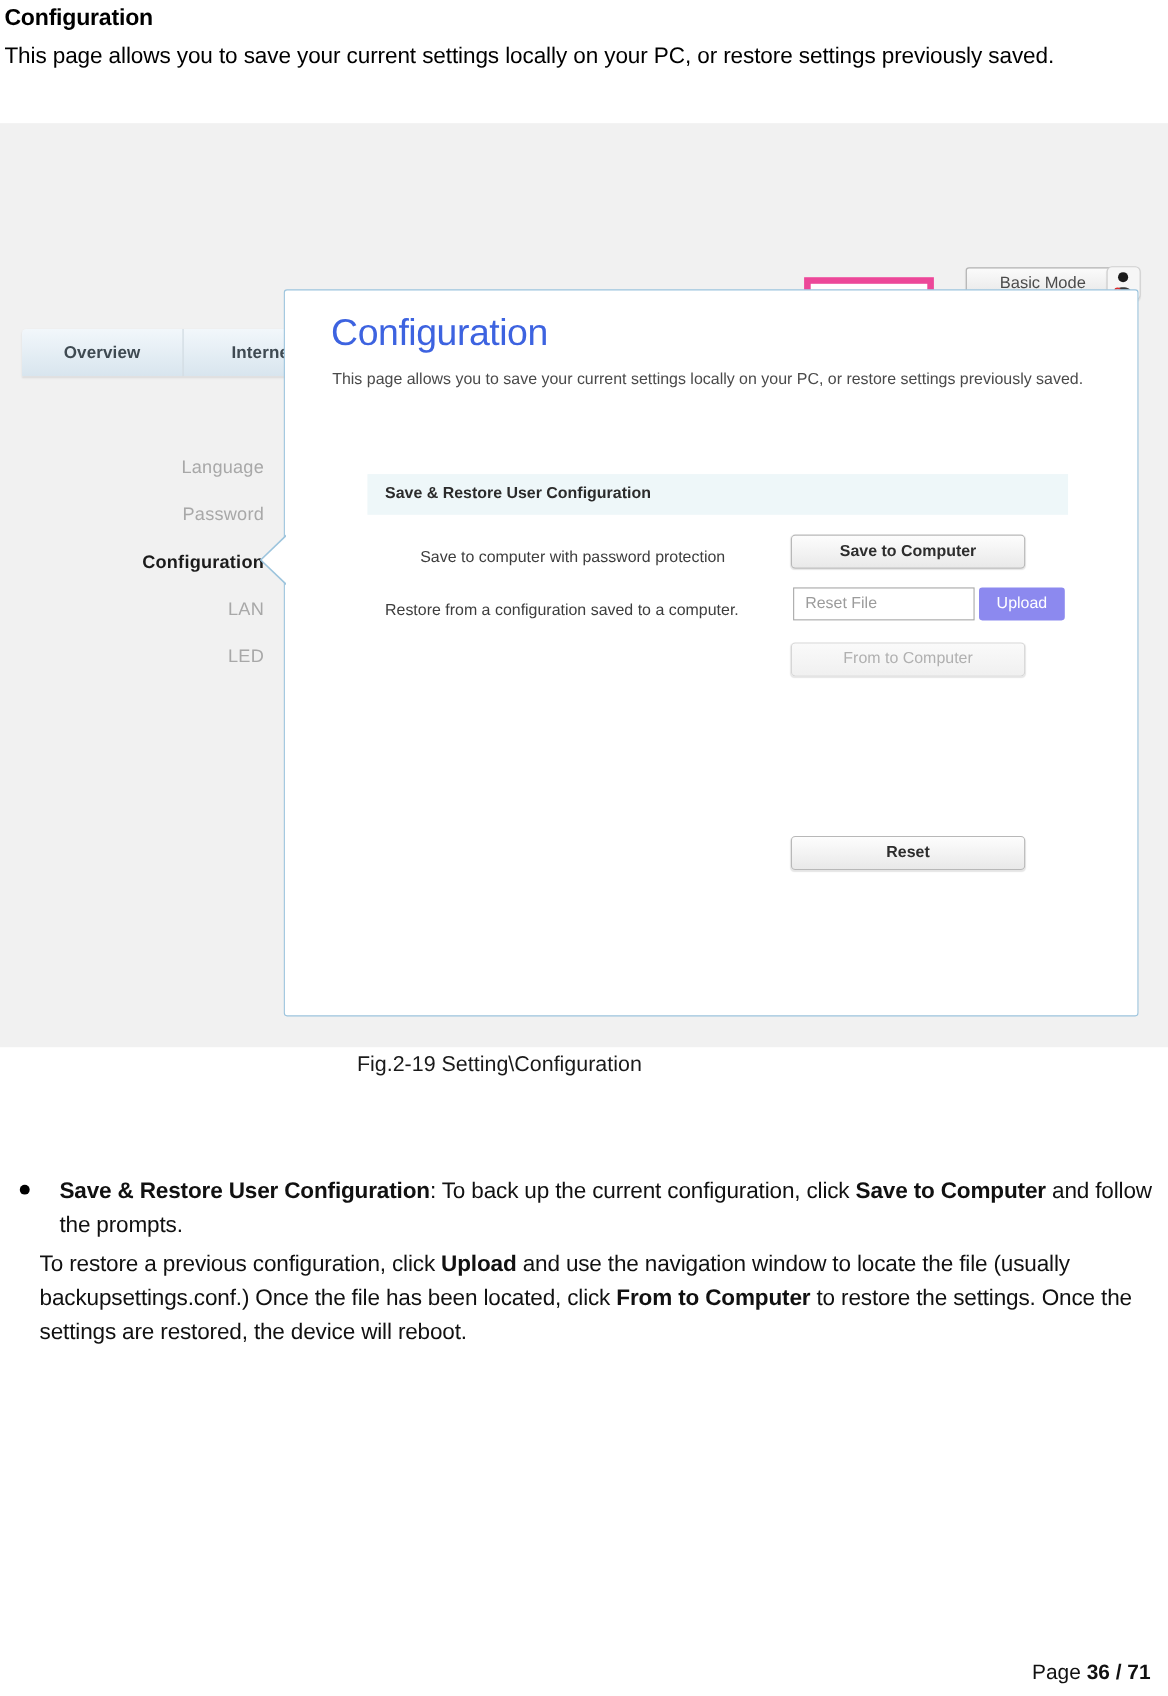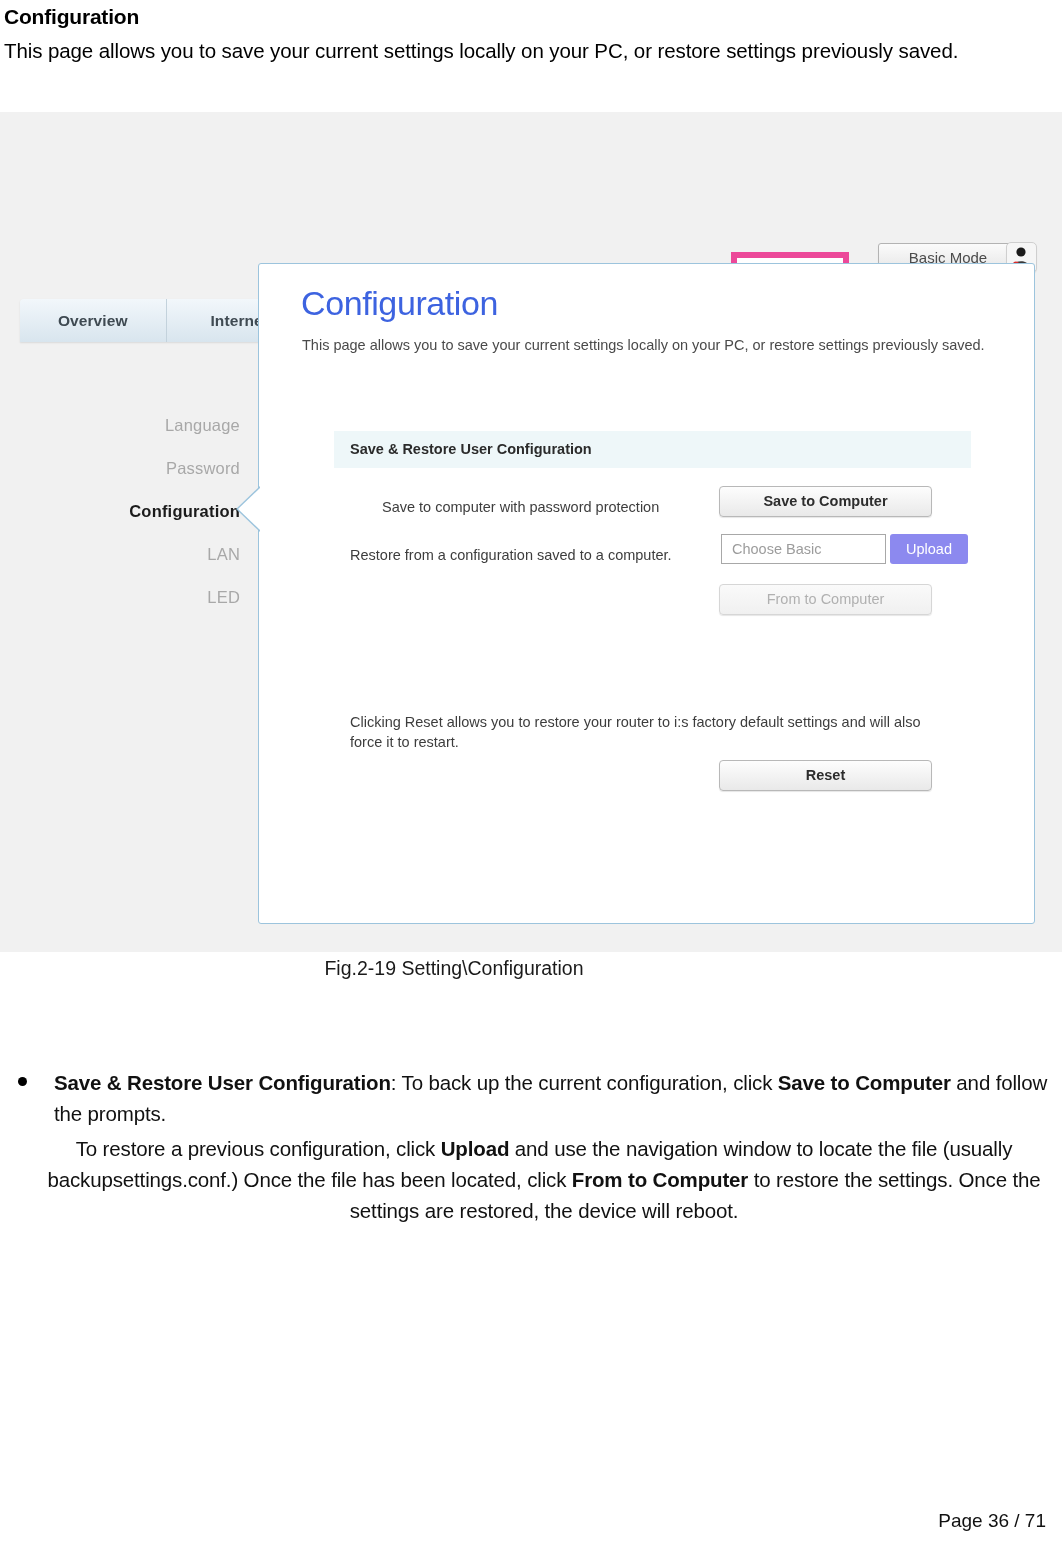--- a/index.html
+++ b/index.html
@@ -292,39 +292,38 @@
     background: #000000;
   }
   .btext {
     font-size: 20.5px;
     line-height: 31px;
     color: #111111;
     letter-spacing: -0.15px;
   }
   .btext b { font-weight: bold; }
   .sub-para {
-    padding-left: 26px;
+    padding-left: 36px;
     font-size: 20.5px;
     line-height: 31px;
     color: #111111;
     letter-spacing: -0.15px;
     margin-top: 4px;
     margin-bottom: 15px;
-    text-align: center;
   }
 
   
   .footer {
     position: absolute;
     right: 16px;
     bottom: 14px;
     font-size: 19px;
     color: #111;
   }
-  .footer b { font-weight: normal; }
+  .footer b { font-weight: bold; }
 </style>
 </head>
 <body>
 
 <div class="doc">
 
   <div class="page-title">Configuration</div>
   <div class="intro">This page allows you to save your current settings locally on your PC, or restore settings previously saved.</div>
 
   <div class="figure">
@@ -370,27 +369,26 @@
 
       <div class="panel-title">Configuration</div>
       <div class="panel-desc">This page allows you to save your current settings locally on your PC, or restore settings previously saved.</div>
 
       <div class="section-head" style="top:167px;">Save &amp; Restore User Configuration</div>
 
       <div class="row-label" style="top:233px;margin-left:32px;">Save to computer with password protection</div>
       <div class="btn" style="left:460px; top:222px; width:213px; height:31px; line-height:29px;">Save to Computer</div>
 
       <div class="row-label" style="top:281px;">Restore from a configuration saved to a computer.</div>
-      <div class="file-input" style="left:462px; top:270px; width:165px; height:30px; line-height:28px;">Choose Basic</div>
+      <div class="file-input" style="left:462px; top:270px; width:165px; height:30px; line-height:28px;">Reset File</div>
       <div class="upload-btn" style="left:631px; top:270px; width:78px; height:30px; line-height:30px;">Upload</div>
 
       <div class="btn disabled" style="left:460px; top:320px; width:213px; height:31px; line-height:29px;">From to Computer</div>
 
 
-      <div class="row-label" style="top:448px; width:600px;">Clicking Reset allows you to restore your router to i:s factory default settings and will also force it to restart.</div>
 
       <div class="btn" style="left:460px; top:496px; width:213px; height:31px; line-height:29px;">Reset</div>
     </div>
 
   </div>
 
   <div class="caption">Fig.2-19 Setting\Configuration</div>
 
   <div class="bullets">
 

